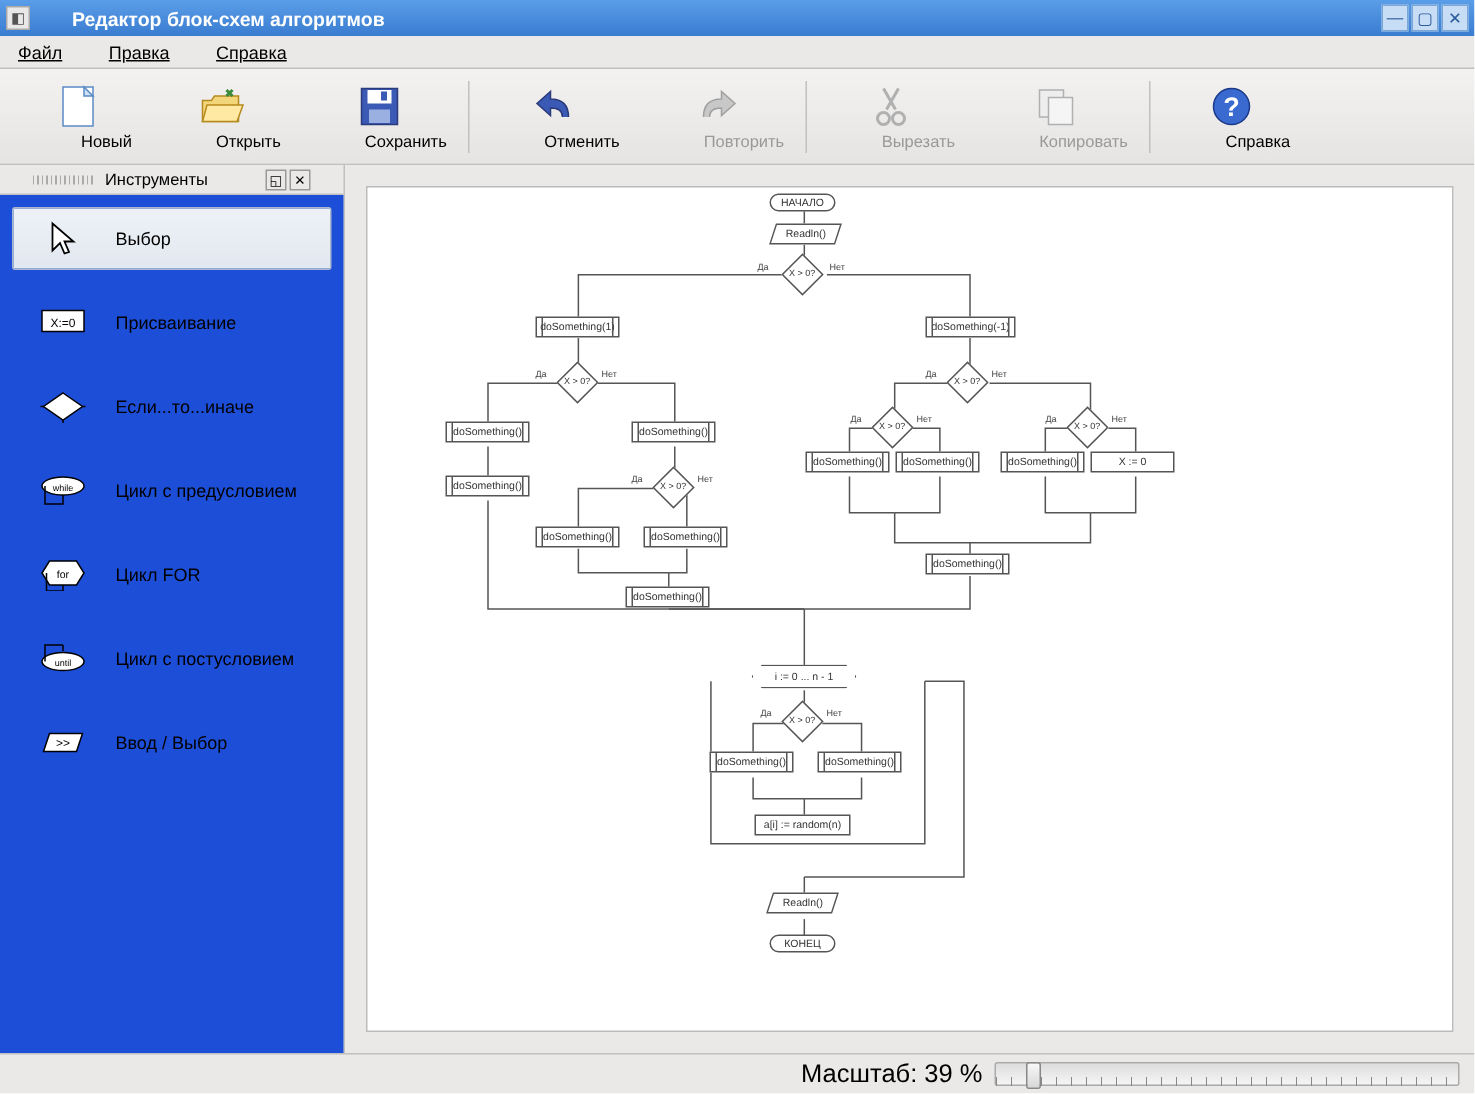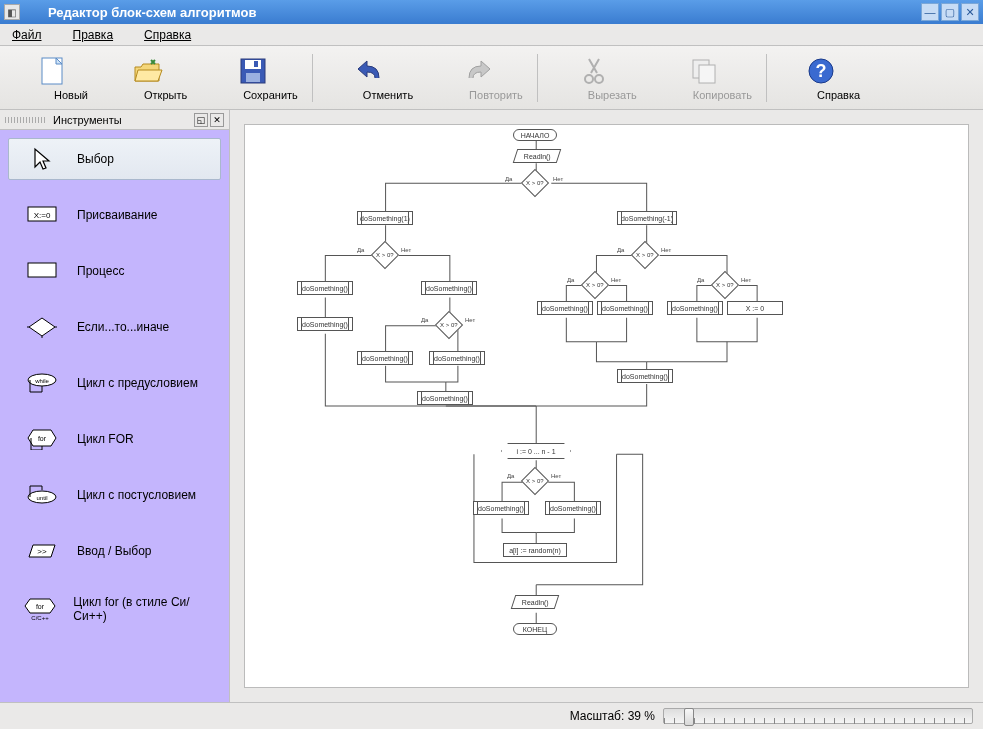--- a/index.html
+++ b/index.html
@@ -16,36 +16,36 @@
 
 .toolbar { height: 64px; background: linear-gradient(#f3f2f1, #e5e4e2); border-bottom: 1px solid #c0c0c0; display: flex; align-items: center; padding: 2px 8px; gap: 0; }
 .toolbutton { display: flex; flex-direction: column; align-items: center; justify-content: center; padding: 4px 10px; cursor: pointer; min-width: 60px; }
 .toolbutton .ticon { width: 32px; height: 32px; display: flex; align-items: center; justify-content: center; }
 .toolbutton .tlabel { font-size: 11px; margin-top: 2px; padding-left: 36px; }
 .toolbutton.disabled .tlabel { color: #999; }
 .toolsep { width: 1px; height: 48px; background: #c0c0c0; margin: 0 4px; }
 
 .body-area { display: flex; height: calc(729px - 24px - 22px - 64px - 27px); }
 .toolpanel { width: 230px; background: #eae9e8; border-right: 1px solid #c0c0c0; display: flex; flex-direction: column; }
-.toolpanel-header { height: 20px; display: flex; align-items: center; padding: 0 5px; font-size: 11px; border-bottom: 1px solid #c0c0c0; }
+.toolpanel-header { height: 20px; display: flex; align-items: center; padding: 0 22px; font-size: 11px; border-bottom: 1px solid #c0c0c0; }
 .toolpanel-header .grip { flex: 0 0 auto; width: 40px; height: 6px; background: repeating-linear-gradient(90deg, #aaa 0 1px, transparent 1px 3px); margin-right: 8px; }
 .toolpanel-header .title { flex: 1; }
 .toolpanel-header .dock-icons { display: flex; gap: 2px; }
 .toolpanel-header .dock-icons span { width: 14px; height: 14px; border: 1px solid #999; display: flex; align-items: center; justify-content: center; font-size: 9px; cursor: pointer; }
-.toolpanel-body { flex: 1; padding: 8px; background: #c4b5fd; display: flex; flex-direction: column; gap: 14px; overflow: auto; }
+.toolpanel-body { flex: 1; padding: 8px; background: #1d4ed8; display: flex; flex-direction: column; gap: 14px; overflow: auto; }
 .tool-item { display: flex; align-items: center; gap: 10px; padding: 8px 8px; cursor: pointer; border: 1px solid transparent; border-radius: 2px; }
 .tool-item.selected { background: linear-gradient(#eef2f7, #e2e8f0); border: 1px solid #a9b8cd; }
 .tool-item .ticon { width: 50px; height: 24px; display: flex; align-items: center; justify-content: center; }
 .tool-item .tlabel { font-size: 12px; }
 
 .canvas-wrap { flex: 1; background: #eae9e8; padding: 14px; display: flex; }
 .canvas { flex: 1; background: #fff; border: 1px solid #bbb; position: relative; overflow: hidden; }
 
 .statusbar { height: 27px; background: #eae9e8; border-top: 1px solid #c0c0c0; display: flex; align-items: center; justify-content: flex-end; padding: 0 10px; gap: 8px; }
-.zoom-label { font-size: 12px; }
+.zoom-label { font-size: 17px; }
 .zoom-slider { width: 310px; height: 16px; position: relative; background: linear-gradient(#ddd, #f5f5f5); border: 1px solid #aaa; border-radius: 2px; }
 .zoom-slider .tick-area { position: absolute; left: 0; right: 0; bottom: -1px; height: 6px; background: repeating-linear-gradient(90deg, #888 0 1px, transparent 1px 10px); }
 .zoom-slider .thumb { position: absolute; top: -1px; width: 10px; height: 18px; background: linear-gradient(#f8f8f8, #d8d8d8); border: 1px solid #888; border-radius: 2px; }
 
 
 .fc { position: absolute; font-size: 7px; display: flex; align-items: center; justify-content: center; text-align: center; color: #333; }
 .fc.term { border: 1px solid #555; border-radius: 8px; background: #fff; }
 .fc.proc { border: 1px solid #555; background: #fff; }
 .fc.io { border: 1px solid #555; background: #fff; transform: skewX(-18deg); }
 .fc.io > span { transform: skewX(18deg); display: block; }
@@ -181,28 +181,20 @@
         <div class="ticon">
             <svg width="30" height="18">
               <rect x="1" y="1" width="28" height="14" fill="#fff" stroke="#000"></rect>
               <text x="15" y="12" text-anchor="middle" font-size="8">X:=0</text>
             </svg>
           </div>
         <div class="tlabel">Присваивание</div>
       </div>
       <div class="tool-item">
         <div class="ticon">
-            <svg width="30" height="18">
-              <rect x="1" y="1" width="28" height="14" fill="#fff" stroke="#000"></rect>
-            </svg>
-          </div>
-        <div class="tlabel">Процесс</div>
-      </div>
-      <div class="tool-item">
-        <div class="ticon">
             <svg width="30" height="22">
               <polygon points="15,2 28,11 15,20 2,11" fill="#fff" stroke="#000"></polygon>
               <line x1="2" y1="11" x2="-2" y2="11" stroke="#000"></line>
               <line x1="28" y1="11" x2="32" y2="11" stroke="#000"></line>
               <line x1="15" y1="20" x2="15" y2="24" stroke="#000"></line>
             </svg>
           </div>
         <div class="tlabel">Если...то...иначе</div>
       </div>
       <div class="tool-item">
@@ -237,30 +229,20 @@
         <div class="tlabel">Цикл с постусловием</div>
       </div>
       <div class="tool-item">
         <div class="ticon">
             <svg width="30" height="16">
               <polygon points="6,2 28,2 24,14 2,14" fill="#fff" stroke="#000"></polygon>
               <text x="15" y="11" text-anchor="middle" font-size="8">&gt;&gt;</text>
             </svg>
           </div>
         <div class="tlabel">Ввод / Выбор</div>
-      </div>
-      <div class="tool-item">
-        <div class="ticon">
-            <svg width="32" height="24">
-              <polygon points="6,2 26,2 31,9 26,16 6,16 1,9" fill="#fff" stroke="#000"></polygon>
-              <text x="16" y="12" text-anchor="middle" font-size="7">for</text>
-              <text x="16" y="23" text-anchor="middle" font-size="6">C/C++</text>
-            </svg>
-          </div>
-        <div class="tlabel">Цикл for (в стиле Си/Си++)</div>
       </div>
     </div>
   </div>
 
   <div class="canvas-wrap">
     <div class="canvas">
       <svg class="lines" viewBox="0 0 720 560" preserveAspectRatio="none">
 
         <line x1="290" y1="16" x2="290" y2="24"></line>
         <line x1="290" y1="38" x2="290" y2="48"></line>

